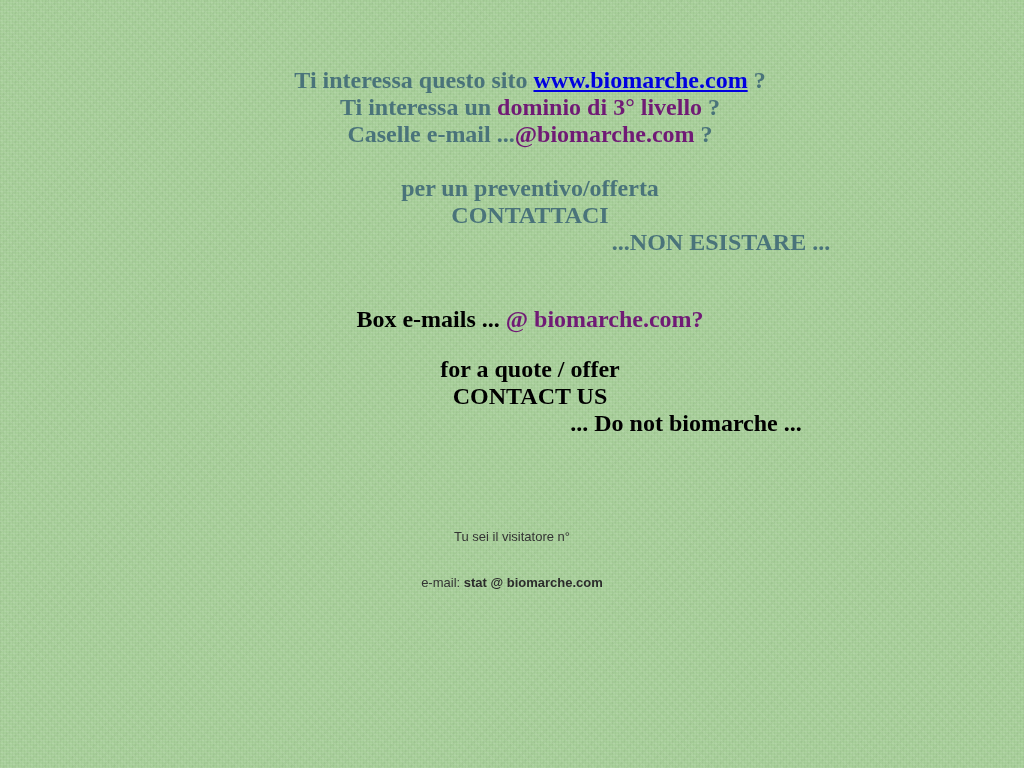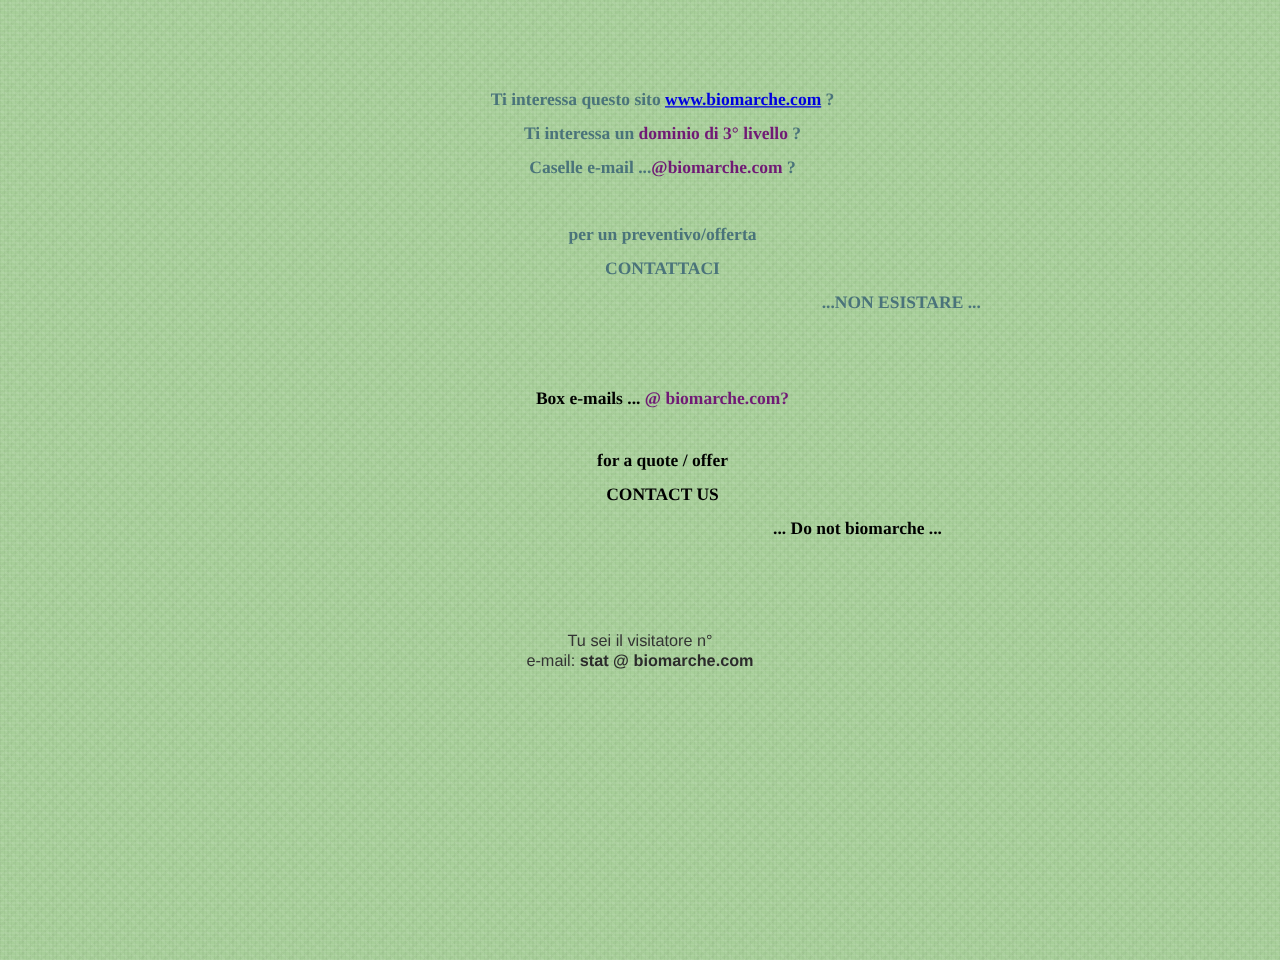--- a/index.html
+++ b/index.html
@@ -19,21 +19,21 @@
   }
   .page {
     width: 1024px;
     height: 768px;
     box-sizing: border-box;
     padding-top: 67px;
   }
   .serif {
     font-family: "Liberation Serif", "DejaVu Serif", serif;
     font-weight: bold;
-    font-size: 14px;
+    font-size: 24px;
     line-height: 27px;
     text-align: center;
     padding-left: 36px;
   }
   .it { color: #4a737a; }
   .en { color: #000000; }
   .link {
     color: #0000e0;
     text-decoration: underline;
     cursor: pointer;
@@ -47,22 +47,22 @@
   .spacer23 { height: 23px; }
   .shift-right-it { position: relative; left: 191px; display: inline-block; text-align: center; }
   .shift-right-en { position: relative; left: 156px; display: inline-block; }
   .footer {
     font-family: "Liberation Sans", "DejaVu Sans", sans-serif;
     font-size: 13px;
     line-height: 16px;
     text-align: center;
     color: #333333;
   }
-  .footer-visitor { margin-top: 68px; }
-  .footer-email { margin-top: 0; }
+  .footer-visitor { margin-top: 92px; }
+  .footer-email { margin-top: 30px; }
   .footer b { color: #2b2b2b; }
 </style>
 </head>
 <body>
 
 <div class="page">
 
   <div class="serif it">
     <div class="line"><span>Ti interessa questo sito </span><a class="link">www.biomarche.com</a><span> ?</span></div>
     <div class="line"><span>Ti interessa un </span><span class="blue">dominio di 3° livello</span><span> ?</span></div>

